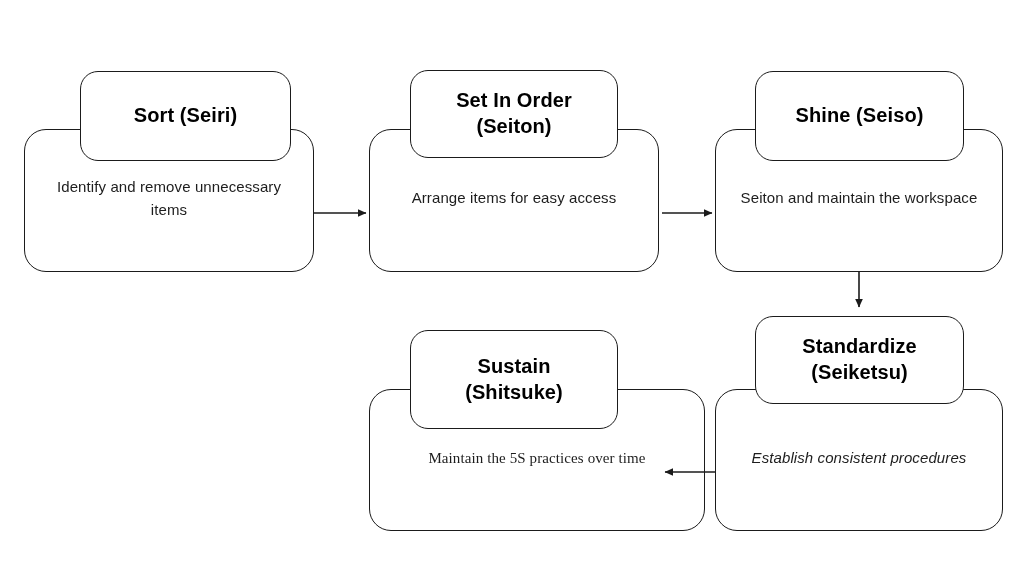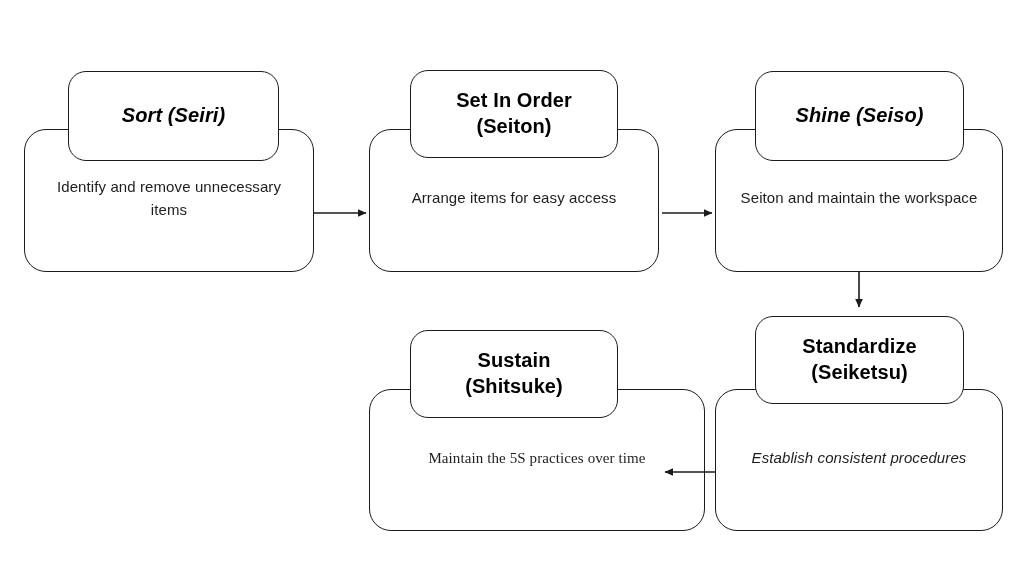--- a/index.html
+++ b/index.html
@@ -117,57 +117,57 @@
 
     <g>
       <line x1="715" y1="472" x2="665" y2="472" stroke="#1b1b1b" stroke-width="1.6" marker-end="url(#arrowLeftM)"></line>
     </g>
   </svg>
 
   <div class="node">
     <div class="node-body" style="left:24px; top:129px; width:290px; height:143px;align-items:center;">
       <span class="node-desc">Identify and remove unnecessary items</span>
     </div>
-    <div class="node-title" style="left:68px; top:71px; width:211px; height:90px;font-style:italic;">
+    <div class="node-title" style="left:80px; top:71px; width:211px; height:90px;">
       <span class="node-title-text">Sort (Seiri)</span>
     </div>
   </div>
 
   <div class="node">
     <div class="node-body" style="left:369px; top:129px; width:290px; height:143px;">
       <span class="node-desc">Arrange items for easy access</span>
     </div>
     <div class="node-title" style="left:410px; top:70px; width:208px; height:88px;">
       <span class="node-title-text">Set In Order
 (Seiton)</span>
     </div>
   </div>
 
   <div class="node">
     <div class="node-body" style="left:715px; top:129px; width:288px; height:143px;">
       <span class="node-desc">Seiton and maintain the workspace</span>
     </div>
-    <div class="node-title" style="left:755px; top:71px; width:209px; height:90px;font-style:italic;">
+    <div class="node-title" style="left:755px; top:71px; width:209px; height:90px;">
       <span class="node-title-text">Shine (Seiso)</span>
     </div>
   </div>
 
   <div class="node">
     <div class="node-body" style="left:715px; top:389px; width:288px; height:142px;font-style:italic;">
       <span class="node-desc">Establish consistent procedures</span>
     </div>
     <div class="node-title" style="left:755px; top:316px; width:209px; height:88px;">
       <span class="node-title-text">Standardize
 (Seiketsu)</span>
     </div>
   </div>
 
   <div class="node">
     <div class="node-body" style="left:369px; top:389px; width:336px; height:142px;font-family:Liberation Serif, serif;">
       <span class="node-desc">Maintain the 5S practices over time</span>
     </div>
-    <div class="node-title" style="left:410px; top:330px; width:208px; height:88px;">
+    <div class="node-title" style="left:410px; top:330px; width:208px; height:99px;">
       <span class="node-title-text">Sustain
 (Shitsuke)</span>
     </div>
   </div>
 
 </div>
 
 </body></html>

